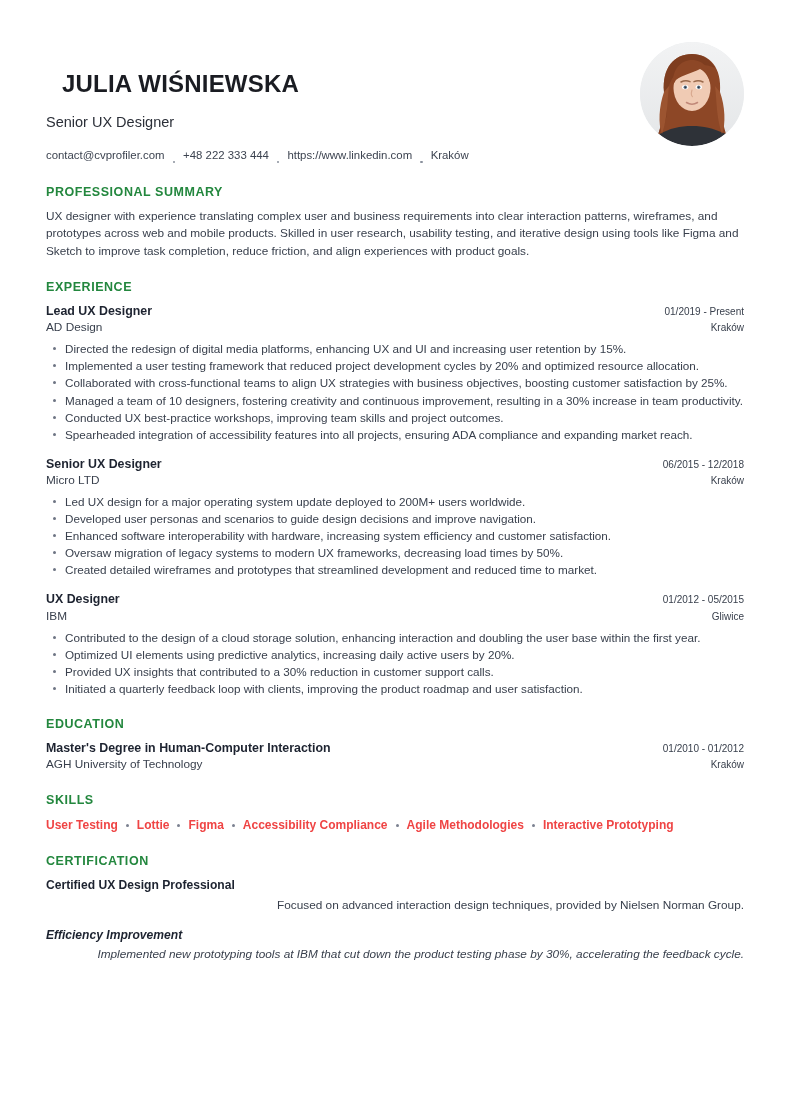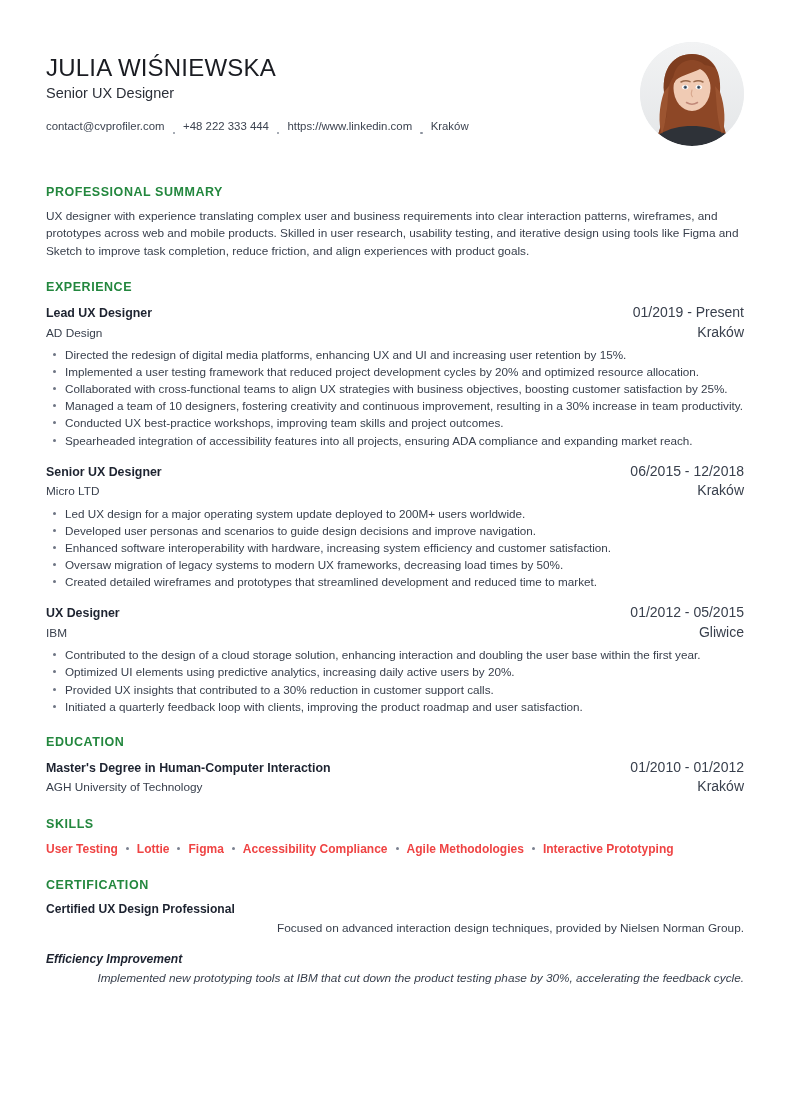--- a/index.html
+++ b/index.html
@@ -28,25 +28,25 @@
   }
 
   
   .header {
     position: relative;
     padding-top: 55px;
     min-height: 110px;
   }
   .name {
     font-size: 24px;
-    font-weight: 400;
+    font-weight: 700;
     letter-spacing: 0.2px;
     color: #1a1c22;
     line-height: 1.12;
-    margin: 0;
+    margin: 16px;
     white-space: nowrap;
   }
   .job-title {
     font-size: 14.5px;
     font-weight: 400;
     color: #2b2f38;
     margin: 3px 0 0 0;
     line-height: 1.2;
   }
   .contact-line {
@@ -113,21 +113,21 @@
     color: #1d2330;
     line-height: 1.4;
   }
   .entry-org {
     font-size: 11.8px;
     font-weight: 400;
     color: #39404d;
     line-height: 1.35;
   }
   .entry-date, .entry-place {
-    font-size: 14px;
+    font-size: 10px;
     color: #39404d;
     line-height: 1.4;
     text-align: right;
     white-space: nowrap;
     flex: none;
     margin-left: 36px;
   }
 
   ul.bullets {
     list-style: none;

